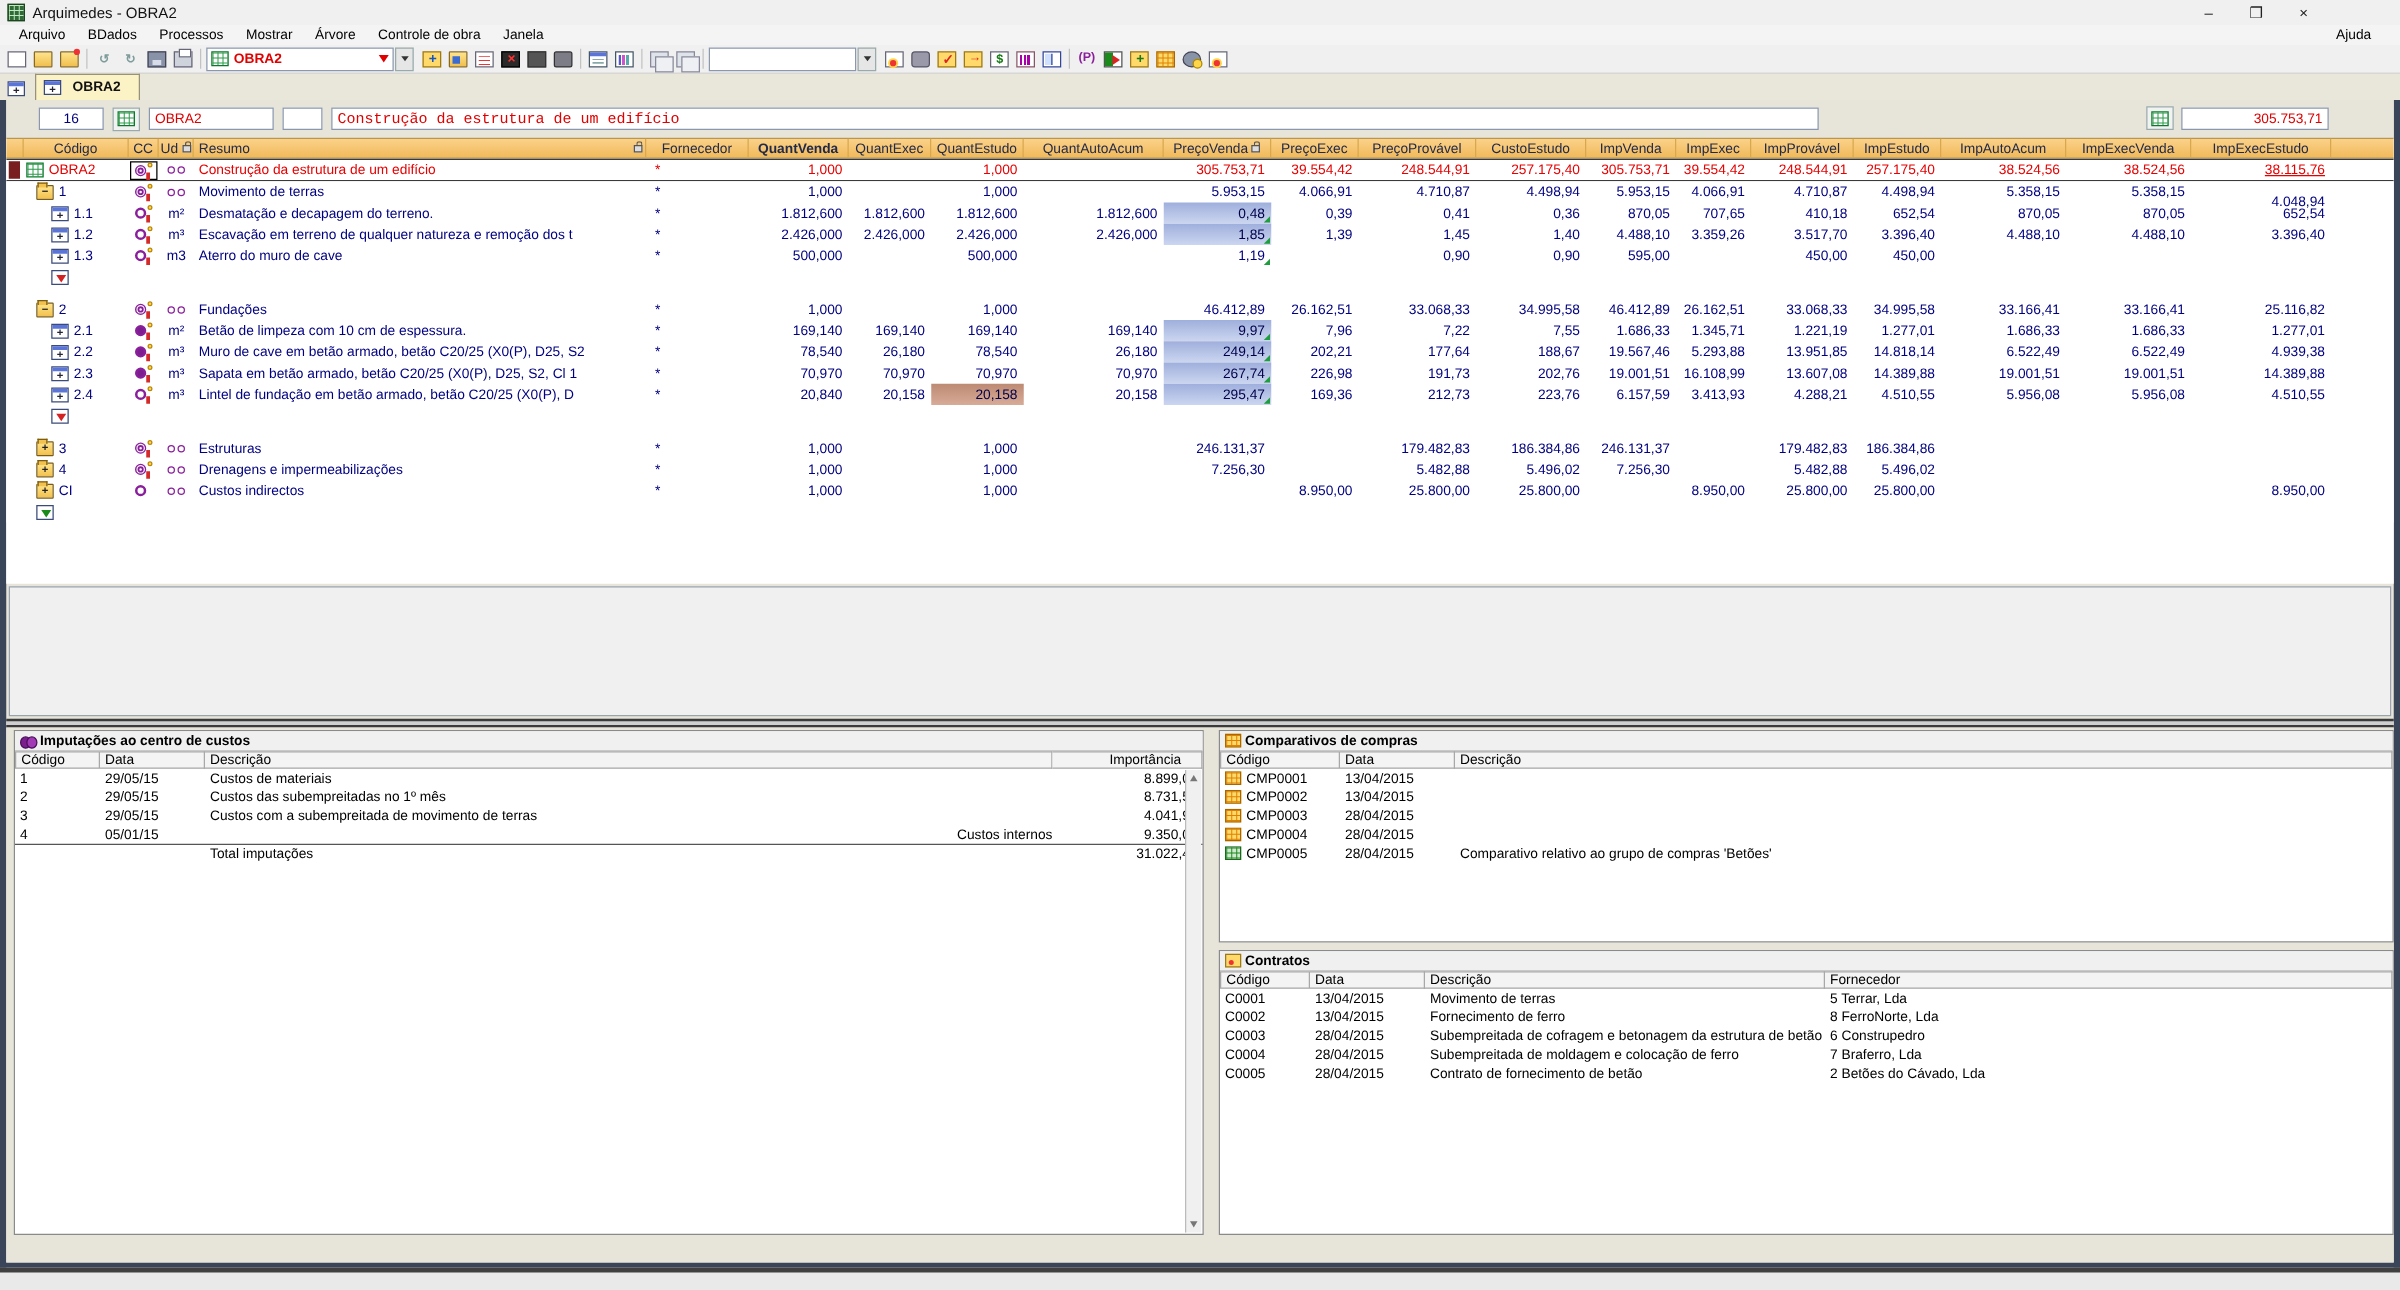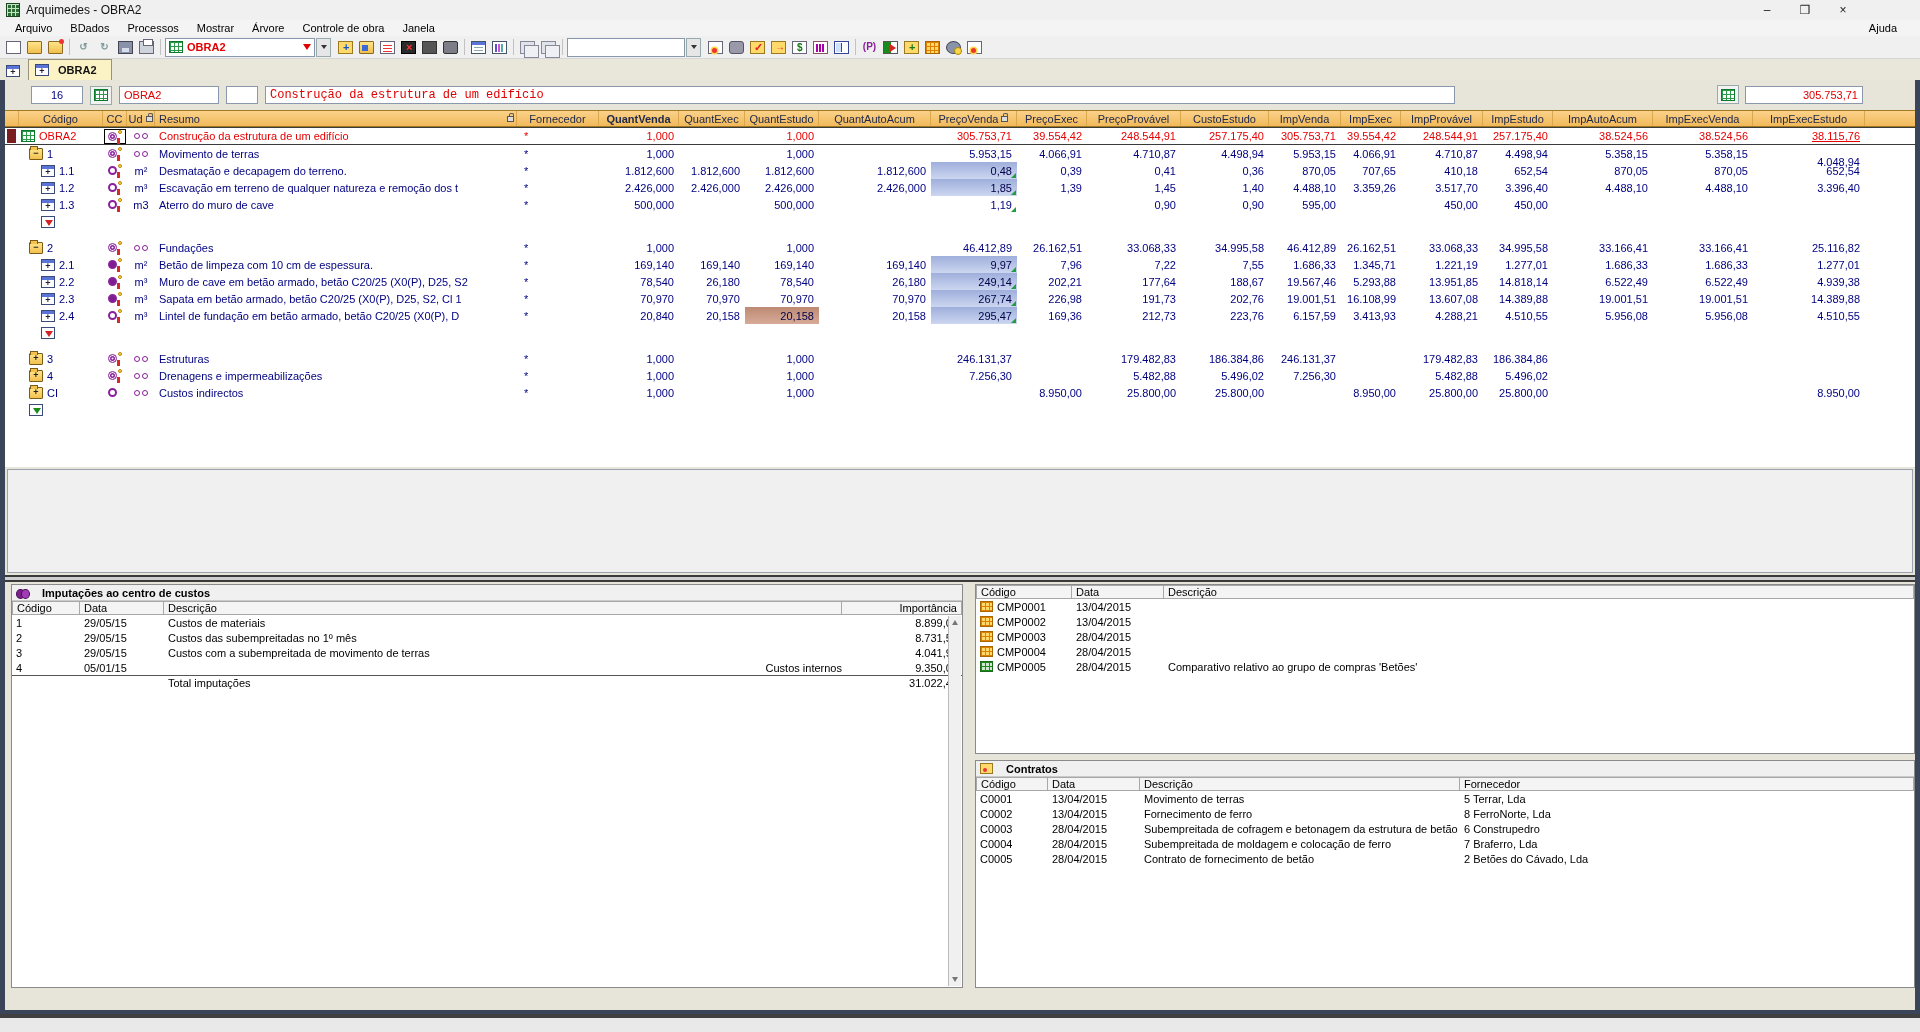--- a/index.html
+++ b/index.html
@@ -116,25 +116,25 @@
   .ccsel{border:1px solid #000;padding:0 3px;height:15px;display:flex;align-items:center}
   .oo{display:flex;gap:2px}
   .oo i{width:6px;height:6px;border:1.5px solid #8a1f9c;border-radius:50%}
   .udTxt{color:#000080}
 
   
   .subpane{position:absolute;top:389px;left:2px;right:2px;height:104px;background:#f0f0f0;border:1px solid #9aa2ae}
   .splitter{position:absolute;top:495px;left:0;right:0;height:7px;background:#cfcfcf;border-top:2px solid #3a3a3a;border-bottom:2px solid #3a3a3a}
   .bottom{position:absolute;top:502px;left:0;right:0;bottom:0;background:#e7e4d9}
   .panel{position:absolute;background:#fff;border:1px solid #8a8a8a}
-  .ptitle{height:16px;background:#f0f0f0;border-bottom:1px solid #c9c9c9;display:flex;align-items:center;gap:13px;padding-left:4px;font-weight:bold;color:#000}
+  .ptitle{height:16px;background:#f0f0f0;border-bottom:1px solid #c9c9c9;display:flex;align-items:center;gap:3px;padding-left:4px;font-weight:bold;color:#000}
   .phead{display:flex;height:14px}
   .phead .hc{background:#f4f4f4;border:1px solid #a8a8a8;border-left:none;color:#000;display:flex;align-items:center;padding-left:4px;flex:none;overflow:hidden}
   .phead .hc:first-child{border-left:1px solid #a8a8a8}
-  .phead .hc.rt{justify-content:flex-end;padding-right:4px}
+  .phead .hc.rt{justify-content:flex-end;padding-right:16px}
   .prow{display:flex;height:15px;align-items:center;color:#000}
   .prow .c{flex:none;padding-left:4px;white-space:nowrap;overflow:hidden}
   .prow .c.rt{text-align:right;padding-right:4px}
   .prow.total{border-top:1px solid #555}
   .ico-imp{width:13px;height:10px;position:relative;flex:none}
   .ico-imp::before,.ico-imp::after{content:"";position:absolute;top:1px;width:7px;height:8px;border-radius:50%;background:#7b1f8f;border:1px solid #4a0f5a}
   .ico-imp::after{left:5px;background:#a23ab5}
   .mini{width:13px;height:11px;flex:none;display:inline-block}
   .ico-contract{background:#ffd969;border:1px solid #9a7a20;position:relative}
   .ico-contract::after{content:"";position:absolute;left:2px;bottom:1px;width:4px;height:4px;background:#e33;border-radius:50%}
@@ -983,20 +983,24 @@
             <div class="prow total">
               <div class="c" style="width: 152px;"></div>
               <div class="c" style="flex: 1 1 auto;">Total imputações</div>
               <div class="c rt" style="width: 120px;">31.022,42</div>
             </div>
           </div>
         <div class="scrollv"></div>
       </div>
 
       <div class="panel" style="left:970px;top:2px;width:940px;height:170px">
+        <div class="ptitle">
+          <span class="mini gridi"></span>
+          <span>Comparativos de compras</span>
+        </div>
         <div class="phead">
           <div class="hc" style="width:96px">Código</div>
           <div class="hc" style="width:92px">Data</div>
           <div class="hc" style="flex:1 1 auto">Descrição</div>
         </div>
         <div id="cmprows">
             <div class="prow">
               <div class="c" style="width: 96px; display: flex; align-items: center; gap: 4px;">
                 <span class="mini gridi"></span>
                 <span>CMP0001</span>

